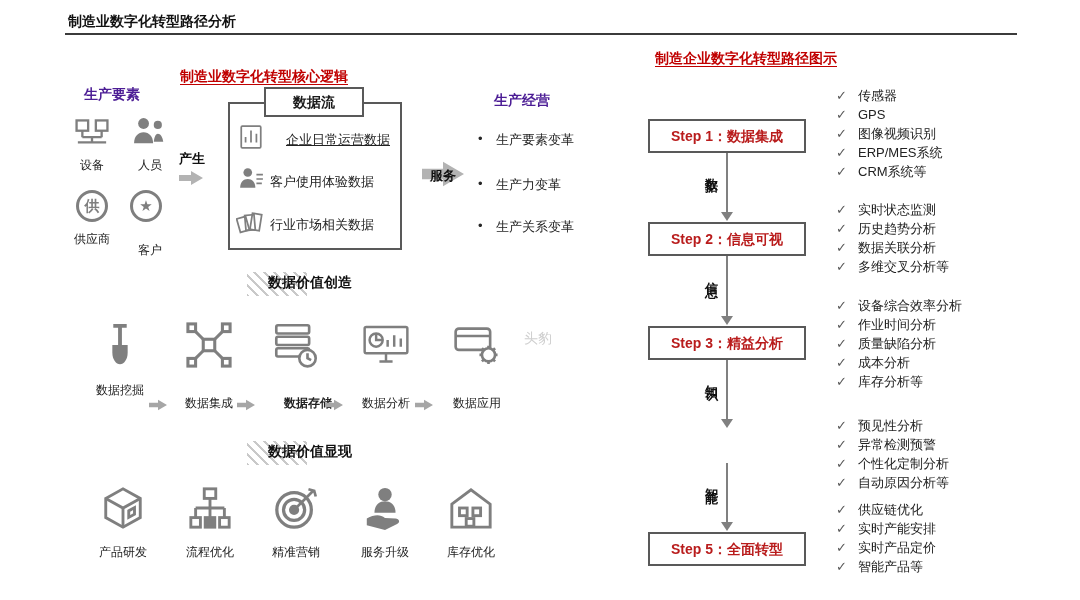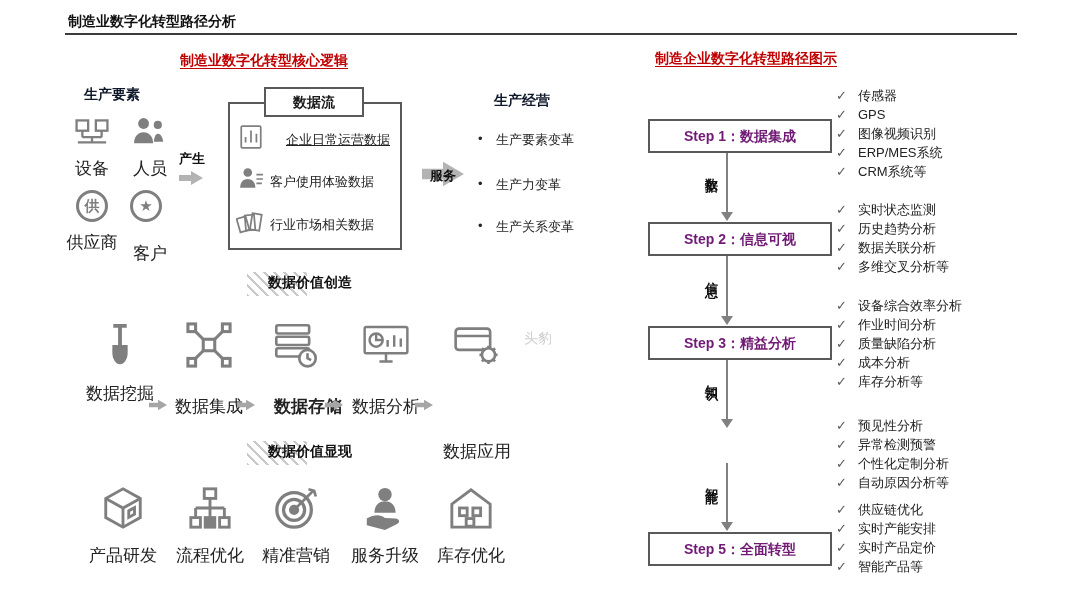--- a/index.html
+++ b/index.html
@@ -4,59 +4,59 @@
 <style>
   *{margin:0;padding:0;box-sizing:border-box;}
   body{background:#fff;}
   #canvas{position:relative;width:1080px;height:600px;background:#fff;overflow:hidden;
           font-family:"Liberation Sans","DejaVu Sans",sans-serif;color:#1a1a1a;}
   .abs{position:absolute;}
   .page-title{position:absolute;left:68px;top:13px;font-size:14px;font-weight:bold;color:#111;}
   .rule{position:absolute;left:65px;top:33px;width:952px;height:2px;background:#3b3b3b;}
   .sec-title{position:absolute;font-size:14px;font-weight:bold;color:#C00000;
              text-decoration:underline;text-underline-offset:3px;}
-  .h14{font-size:14px;font-weight:bold;color:#0f172a;}
-  .lbl{position:absolute;font-size:17px;text-align:center;color:#222;}
+  .h14{font-size:14px;font-weight:bold;color:#4c1d95;}
+  .lbl{position:absolute;font-size:12px;text-align:center;color:#222;}
   .txt{position:absolute;font-size:13px;color:#222;}
   .icon{position:absolute;}
   .icon svg{width:100%;height:100%;display:block;}
   .circle-badge{position:absolute;width:32px;height:32px;border:3px solid #7f7f7f;border-radius:50%;
                 color:#7f7f7f;font-weight:bold;display:flex;align-items:center;justify-content:center;font-size:15px;}
   .outer-box{position:absolute;left:228px;top:102px;width:174px;height:148px;border:2px solid #595959;background:#fff;}
   .df-header{position:absolute;left:264px;top:87px;width:100px;height:30px;border:2px solid #595959;background:#fff;
              font-size:14px;font-weight:bold;text-align:center;line-height:26px;z-index:2;}
   .block-arrow{position:absolute;}
   .block-arrow svg{width:100%;height:100%;display:block;}
   .arrow-text{position:absolute;font-size:13px;font-weight:bold;text-align:center;color:#111;z-index:2;}
   .bullet-row{position:absolute;left:478px;display:flex;font-size:13px;color:#262626;}
   .bullet-row .b{width:18px;color:#262626;}
   .hatch{position:absolute;background:repeating-linear-gradient(45deg,#c9c9c9 0 2px,transparent 2px 7px);z-index:0;}
   .mid-title{position:absolute;width:110px;text-align:center;font-size:14px;font-weight:bold;color:#111;z-index:1;}
   .chain-arrow{position:absolute;width:18px;height:13px;}
   .watermark{position:absolute;left:524px;top:330px;font-size:14px;color:#cfcfcf;}
-  .step-box{position:absolute;left:648px;width:184px;height:34px;border:2px solid #595959;background:#fff;
-            font-size:14px;font-weight:bold;text-align:center;line-height:30px;color:#701a75;z-index:2;}
+  .step-box{position:absolute;left:648px;width:158px;height:34px;border:2px solid #595959;background:#fff;
+            font-size:14px;font-weight:bold;text-align:center;line-height:30px;color:#b91c1c;z-index:2;}
   .varrow{position:absolute;left:726px;width:2px;background:#808080;}
   .varrow::after{content:"";position:absolute;left:-5px;bottom:-8px;border:6px solid transparent;
                  border-top:9px solid #808080;border-bottom:none;}
   .vlabel{position:absolute;left:702px;font-size:13px;font-weight:bold;color:#111;
           writing-mode:vertical-rl;text-orientation:upright;letter-spacing:2px;}
   .chk-group{position:absolute;left:836px;width:235px;font-size:13px;color:#222;}
   .chk-row{display:flex;align-items:center;height:19px;}
   .chk{color:#595959;width:22px;}
 </style>
 </head>
 <body>
 
 <div id="canvas">
 
   <div class="page-title">制造业数字化转型路径分析</div>
   <div class="rule"></div>
 
-  <div class="sec-title" style="left:180px;top:52px;">制造业数字化转型核心逻辑</div>
+  <div class="sec-title" style="left:180px;top:68px;">制造业数字化转型核心逻辑</div>
   <div class="sec-title" style="left:655px;top:50px;">制造企业数字化转型路径图示</div>
 
   <div class="abs h14" style="left:84px;top:86px;">生产要素</div>
 
   <div class="icon" style="left:74px;top:116px;width:36px;height:32px;">
     <svg viewBox="0 0 28 24" fill="none" stroke="#7f7f7f" stroke-width="1.8">
       <rect x="2" y="3" width="9" height="8"></rect>
         <rect x="17" y="3" width="9" height="8"></rect>
       <path d="M6.5 11v5M21.5 11v5M6.5 16h15M14 16v4M3 20h22"></path>
     </svg>
@@ -201,21 +201,21 @@
     <svg viewBox="0 0 24 16">
         <path d="M0 5h12V1l12 7-12 7v-4H0z" fill="#a6a6a6"></path>
       </svg>
   </div>
   <div class="lbl" style="left:351px;top:395px;width:70px;">数据分析</div>
   <div class="chain-arrow" style="left:415px;top:397px;">
     <svg viewBox="0 0 24 16">
         <path d="M0 5h12V1l12 7-12 7v-4H0z" fill="#a6a6a6"></path>
       </svg>
   </div>
-  <div class="lbl" style="left:442px;top:395px;width:70px;margin-top:45px;">数据应用</div>
+  <div class="lbl" style="left:442px;top:395px;width:70px;">数据应用</div>
 
   <div class="watermark">头豹</div>
 
   <div class="hatch" style="left:247px;top:441px;width:60px;height:24px;"></div>
   <div class="mid-title" style="left:255px;top:443px;">数据价值显现</div>
 
   <div class="icon" style="left:100px;top:485px;width:46px;height:46px;">
     <svg viewBox="0 0 24 24" fill="none" stroke="#7f7f7f" stroke-width="1.5">
       <path d="M3 7l9-5 9 5v10l-9 5-9-5z"></path>
         <path d="M3 7l9 5 9-5M12 12v10"></path>

